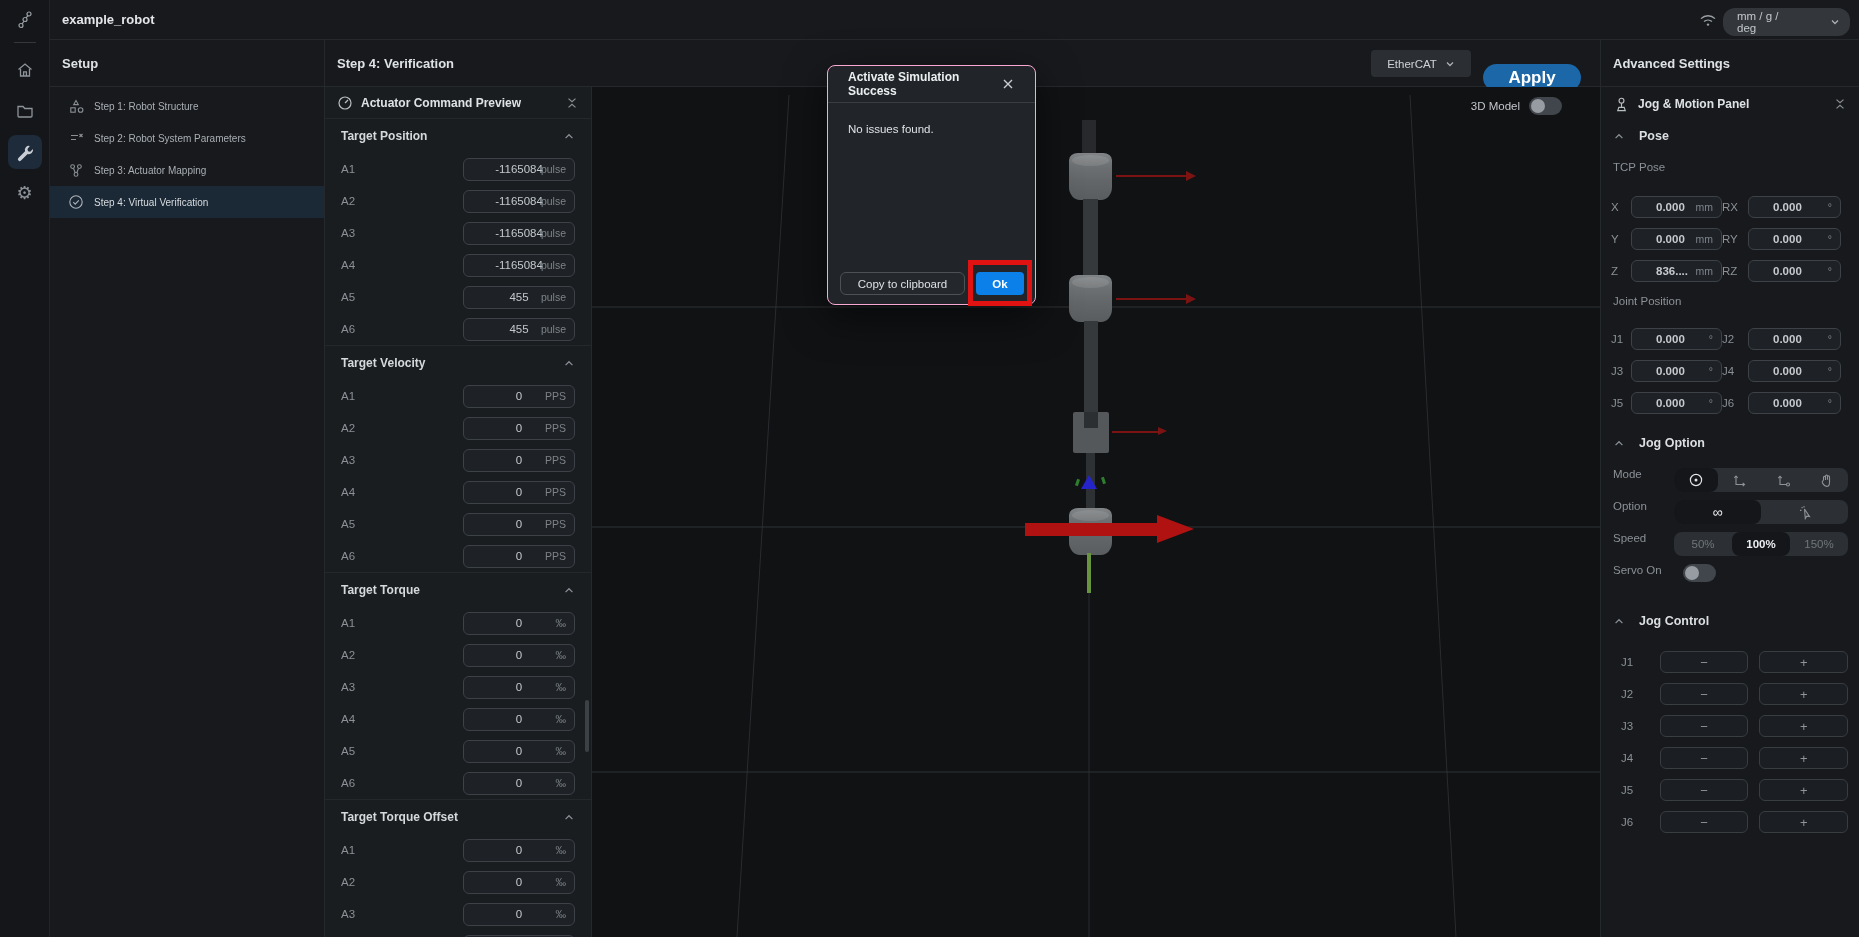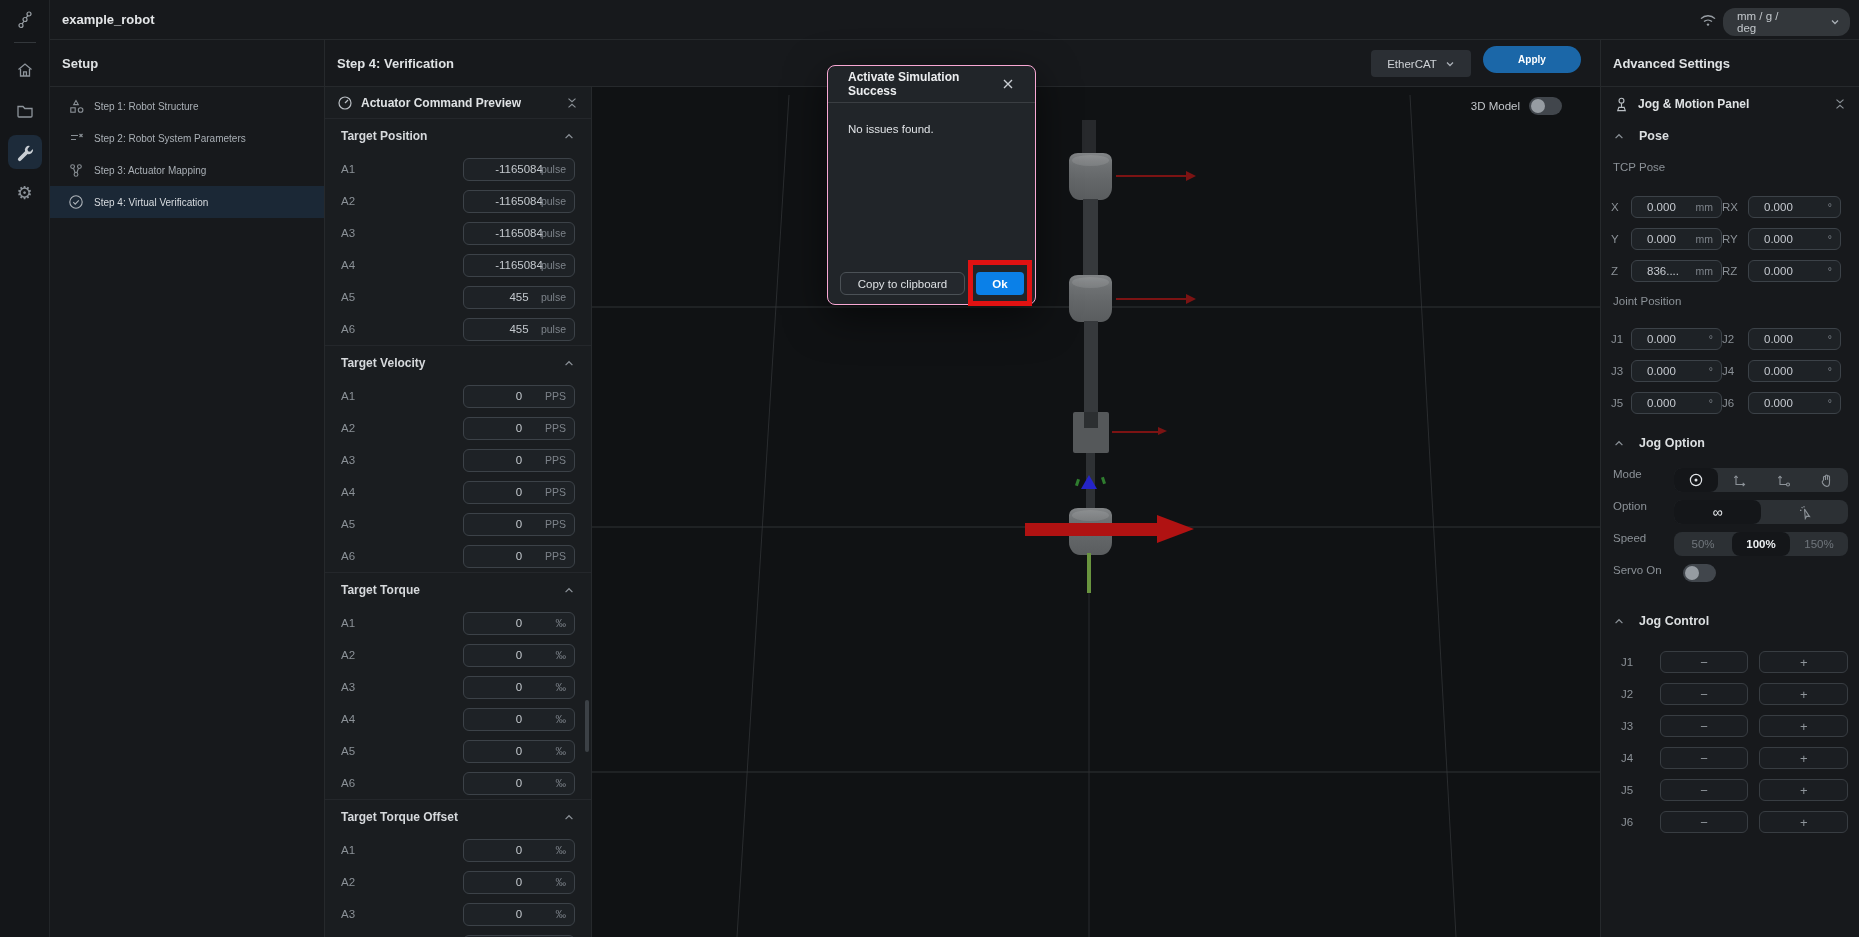--- a/index.html
+++ b/index.html
@@ -43,23 +43,23 @@
   .step.active .slab { color:#d7dbdf; }
 
   
   #mainhdr { position:absolute; left:325px; top:40px; width:1275px; height:47px;
              background:#17191c; border-bottom:1px solid #26292c; }
   #mainhdr .title { position:absolute; left:12px; line-height:47px; font-size:13px;
                     font-weight:bold; color:#dfe2e4; }
   #protocol { position:absolute; right:129px; top:10px; width:100px; height:27px;
               background:#2b2f34; border-radius:4px; display:flex; align-items:center;
               justify-content:center; gap:8px; font-size:11.5px; color:#ced2d6; cursor:pointer; }
-  #applybtn { position:absolute; right:19px; top:6px; width:98px; height:27px;
+  #applybtn { position:absolute; right:19px; top:24px; width:98px; height:27px;
               border:none; border-radius:14px; background:#1b67a8; color:#fff;
-              font-size:10px; font-weight:bold; font-family:inherit; cursor:pointer; }
+              font-size:17px; font-weight:bold; font-family:inherit; cursor:pointer; }
 
   
   #preview { position:absolute; left:325px; top:87px; width:267px; height:850px;
              background:#1a1d20; border-right:1px solid #26292c; overflow:hidden; }
   .p-head { height:32px; display:flex; align-items:center; padding:0 12px;
             border-bottom:1px solid #24272b; }
   .p-title { font-size:12px; font-weight:bold; color:#dfe2e4; margin-left:8px; }
   .p-head .collapse { margin-left:auto; cursor:pointer; }
   .sect-head { height:34px; display:flex; align-items:center; padding:0 16px; }
   .sect + .sect { border-top:1px solid #24272b; }
@@ -115,21 +115,21 @@
               background:#17191c; border-left:1px solid #26292c; }
   #advanced .p-head { border-bottom:none; height:34px; }
   .sec-head { height:30px; display:flex; align-items:center; padding:0 12px; }
   .sec-head .sec-title { font-size:12.5px; font-weight:bold; color:#dcdfe1; margin-left:14px; }
   .sublabel { font-size:11.5px; color:#8b9197; margin:10px 0 0 12px; height:16px; }
   .pose-grid { display:grid; grid-template-columns:20px 91px 26px 93px;
                grid-auto-rows:32px; align-items:center; padding-left:10px; }
   .pcell { display:contents; }
   .plab { font-size:11.5px; color:#8b9197; }
   .pbox { width:auto; margin:0; height:22px; }
-  .pval { position:absolute; left:15px; top:0; line-height:20px; font-size:11.5px; color:#c6cad0; }
+  .pval { position:absolute; left:24px; top:0; line-height:20px; font-size:11.5px; color:#c6cad0;font-weight:bold; }
   .opt-row { height:32px; display:flex; align-items:flex-start; padding:0 11px 0 12px; }
   .opt-row .olab { width:61px; font-size:11.5px; color:#8b9197; }
   .seg { flex:1; height:24px; background:#2c3034; border-radius:8px; display:flex; }
   .seg .cell { flex:1; display:flex; align-items:center; justify-content:center;
                font-size:11.5px; color:#70767c; cursor:pointer; border-radius:8px; }
   .seg .cell.active { background:#141619; color:#eceff1; font-weight:bold; }
   .inf { font-size:14px; color:#e8ebee; font-weight:normal; }
   .jc-row { height:32px; display:flex; align-items:center; padding-left:20px; }
   .jlab { width:22px; text-align:left; font-size:11.5px; color:#8b9197; margin-right:17px; }
   .jbtn { width:90px; height:22px; margin-right:11px; background:#1b1e22;

